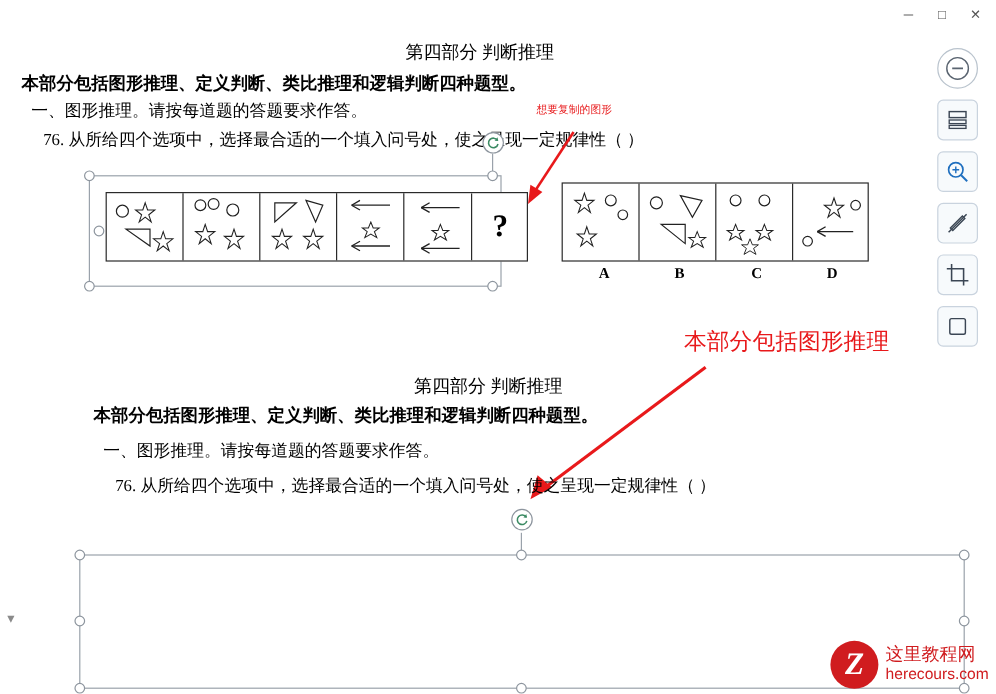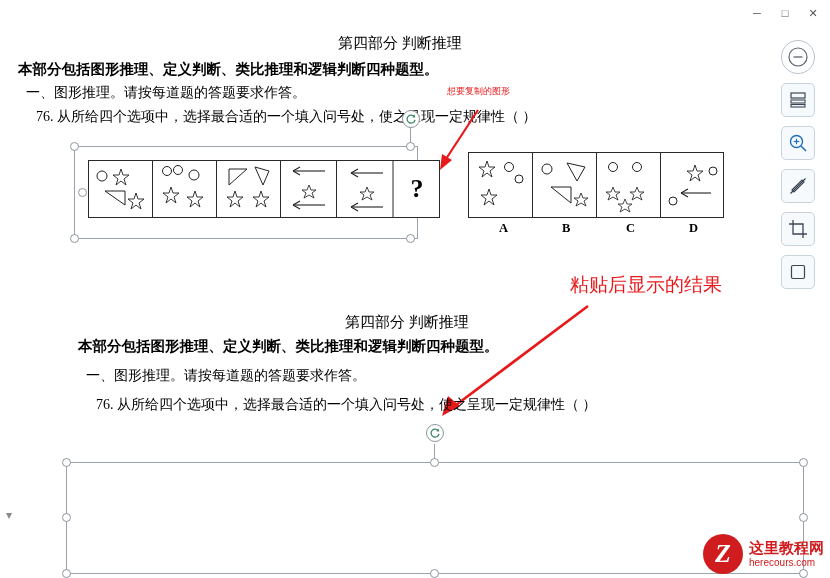--- a/index.html
+++ b/index.html
@@ -185,24 +185,24 @@
     font-style: italic;
     display: flex;
     align-items: center;
     justify-content: center;
   }
   #watermark-text { line-height: 1.15; }
   #watermark-title {
     font-size: 15px;
     color: #d01c1f;
     font-family: "Liberation Serif", serif;
-    font-weight: bold;
+    font-weight: normal;
   }
   #watermark-url {
-    font-size: 10px;
+    font-size: 13px;
     color: #d01c1f;
     font-family: "Liberation Sans", sans-serif;
   }
 
   
   #left-gutter-caret {
     position: absolute;
     left: 6px;
     top: 508px;
     color: #8a8a8a;
@@ -387,21 +387,21 @@
 <div class="opt-label" style="left:626px; top:221px;">C</div>
 <div class="opt-label" style="left:689px; top:221px;">D</div>
 
 <div class="anno" id="anno-copy-label" style="left:447px; top:85px;">想要复制的图形</div>
 
 <svg class="arrow-svg" style="left:420px; top:100px;" width="70" height="80" viewBox="0 0 70 80">
   <line x1="58" y1="10" x2="24" y2="62" stroke="#e8191b" stroke-width="2.2"></line>
   <path d="M20 70 L22 54 L32 60 Z" fill="#e8191b"></path>
 </svg>
 
-<div class="anno" id="anno-paste-label" style="left:570px; top:272px;">粘贴后显示的结果</div>
+<div class="anno" id="anno-paste-label" style="left:570px; top:272px;">本部分包括图形推理</div>
 
 <svg class="arrow-svg" style="left:420px; top:296px;" width="180" height="130" viewBox="0 0 180 130">
   <line x1="168" y1="10" x2="32" y2="112" stroke="#e8191b" stroke-width="2.6"></line>
   <path d="M22 120 L28 100 L40 110 Z" fill="#e8191b"></path>
 </svg>
 
 <div class="doc-text t-title" style="left:345px; top:313px;">第四部分    判断推理</div>
 
 <div class="doc-text t-body" style="left:78px; top:337px;">本部分包括图形推理、定义判断、类比推理和逻辑判断四种题型。</div>
 

